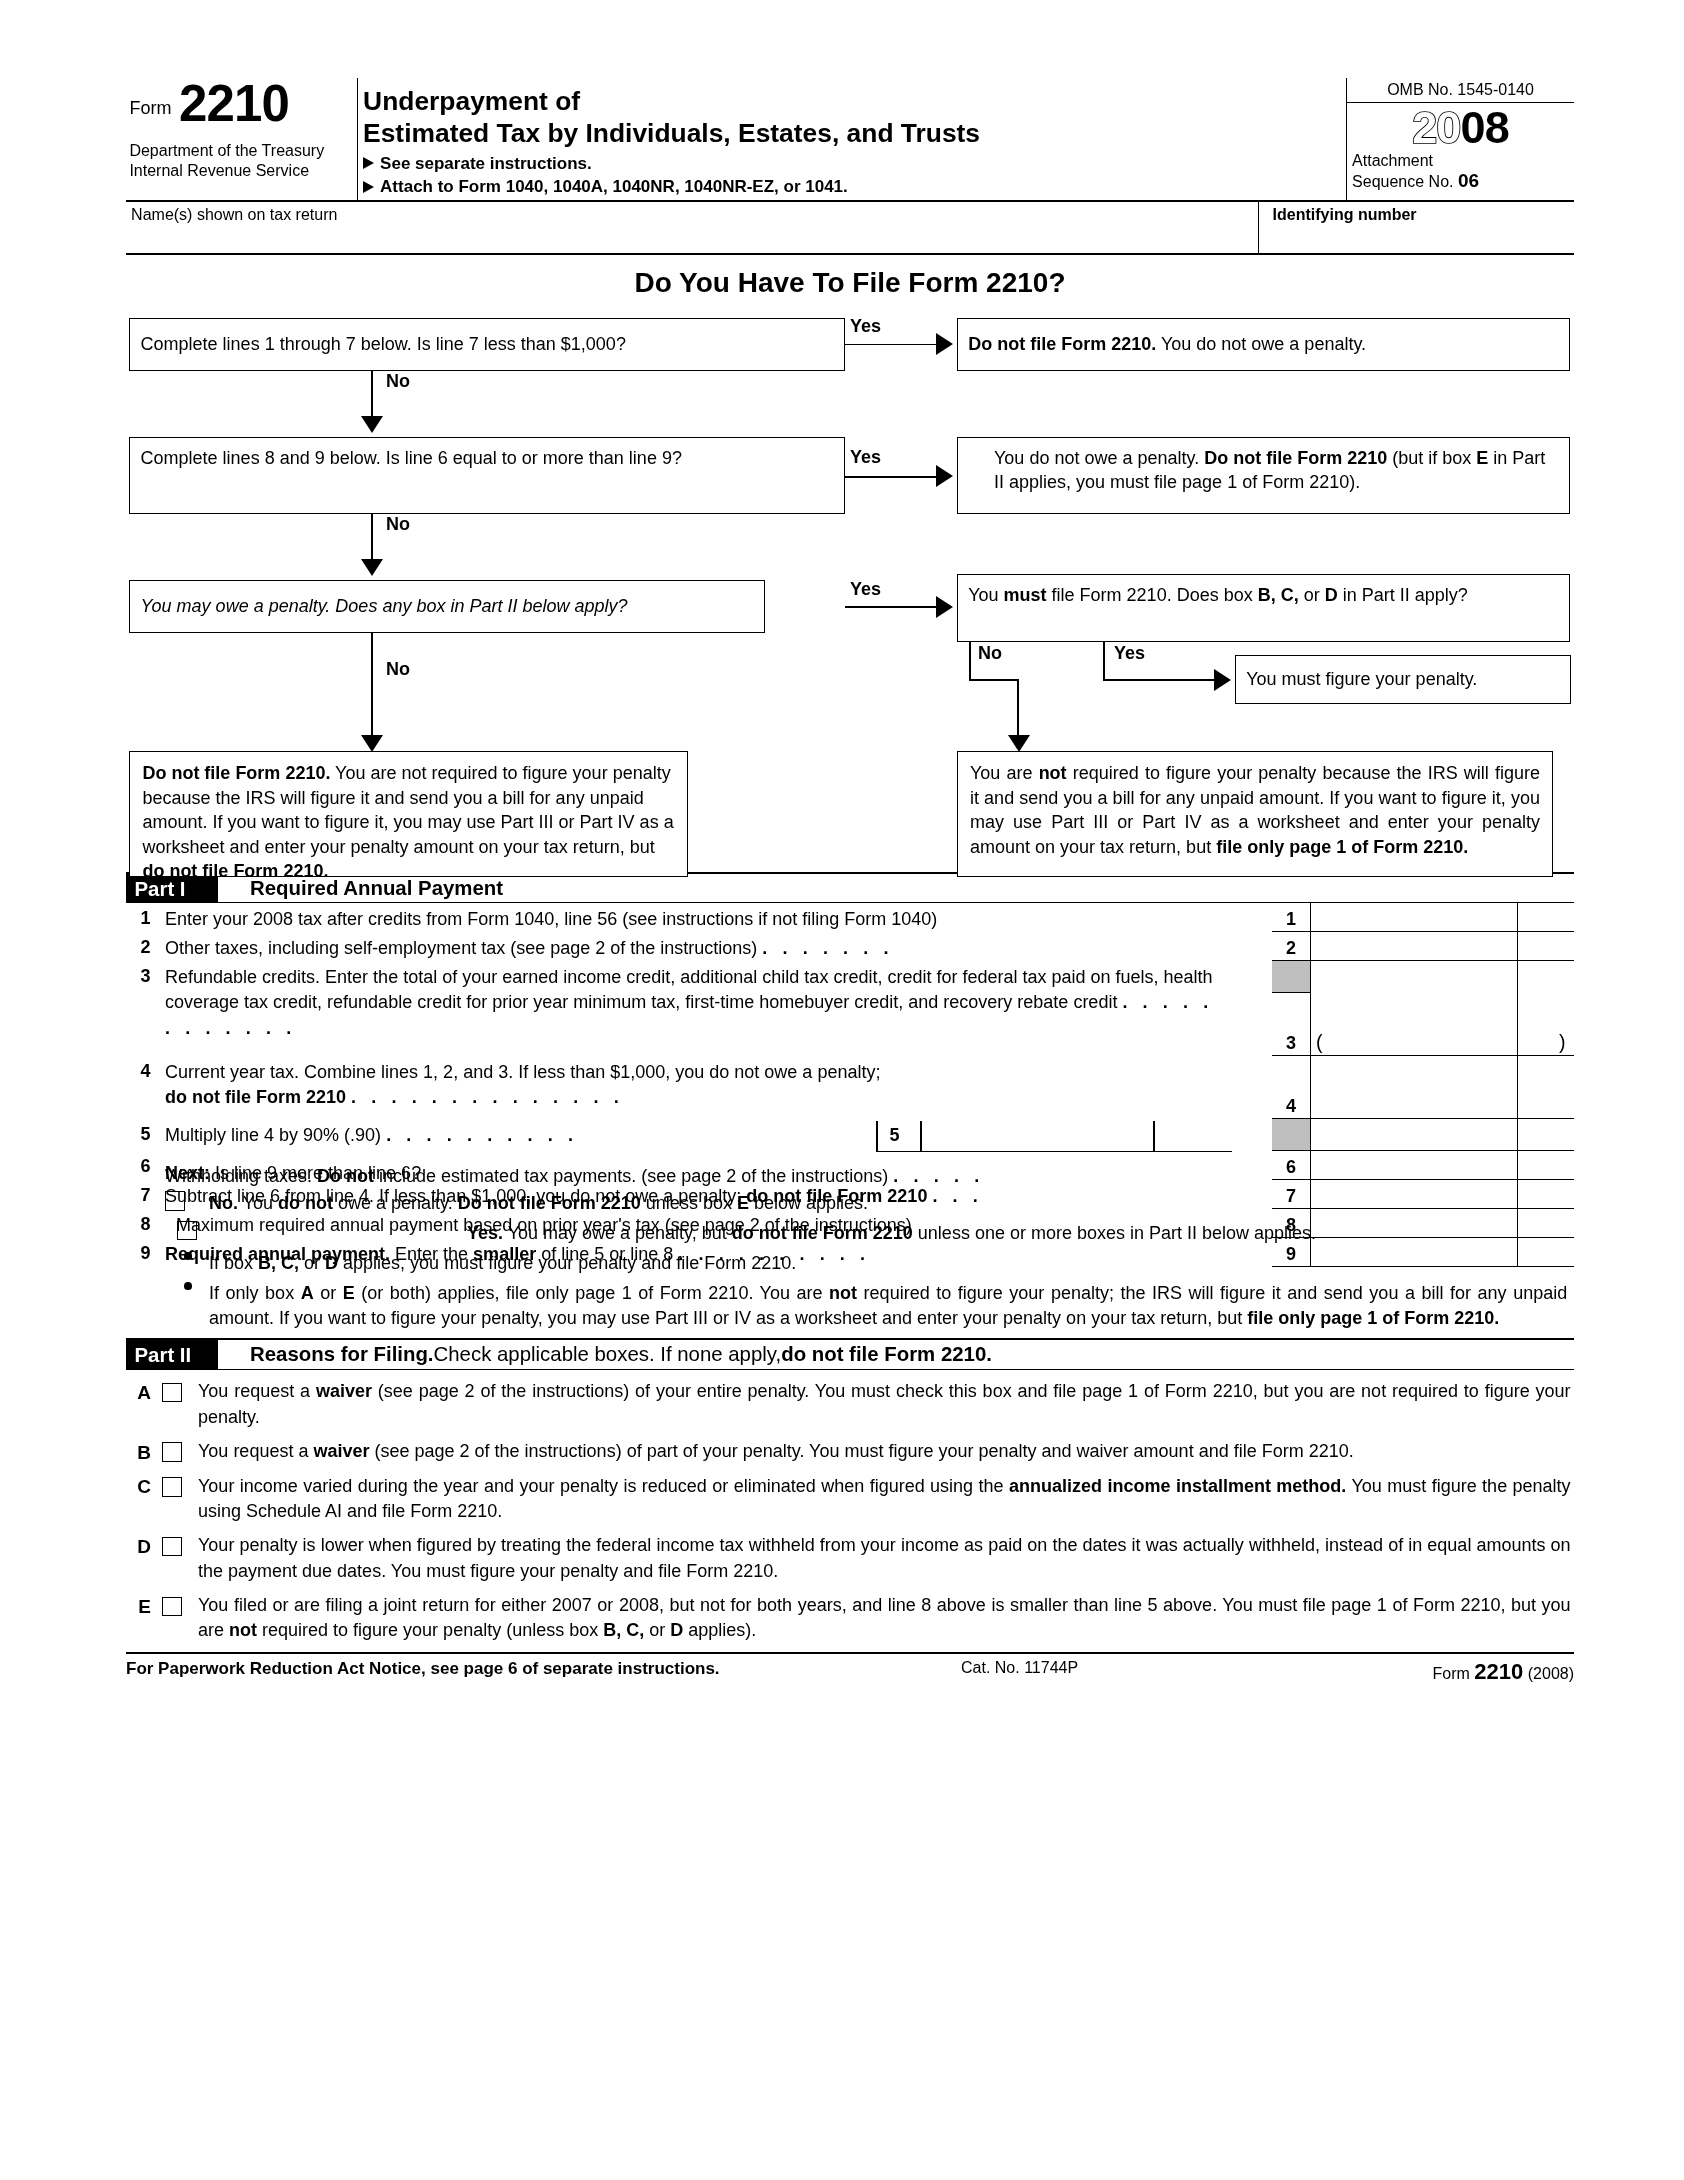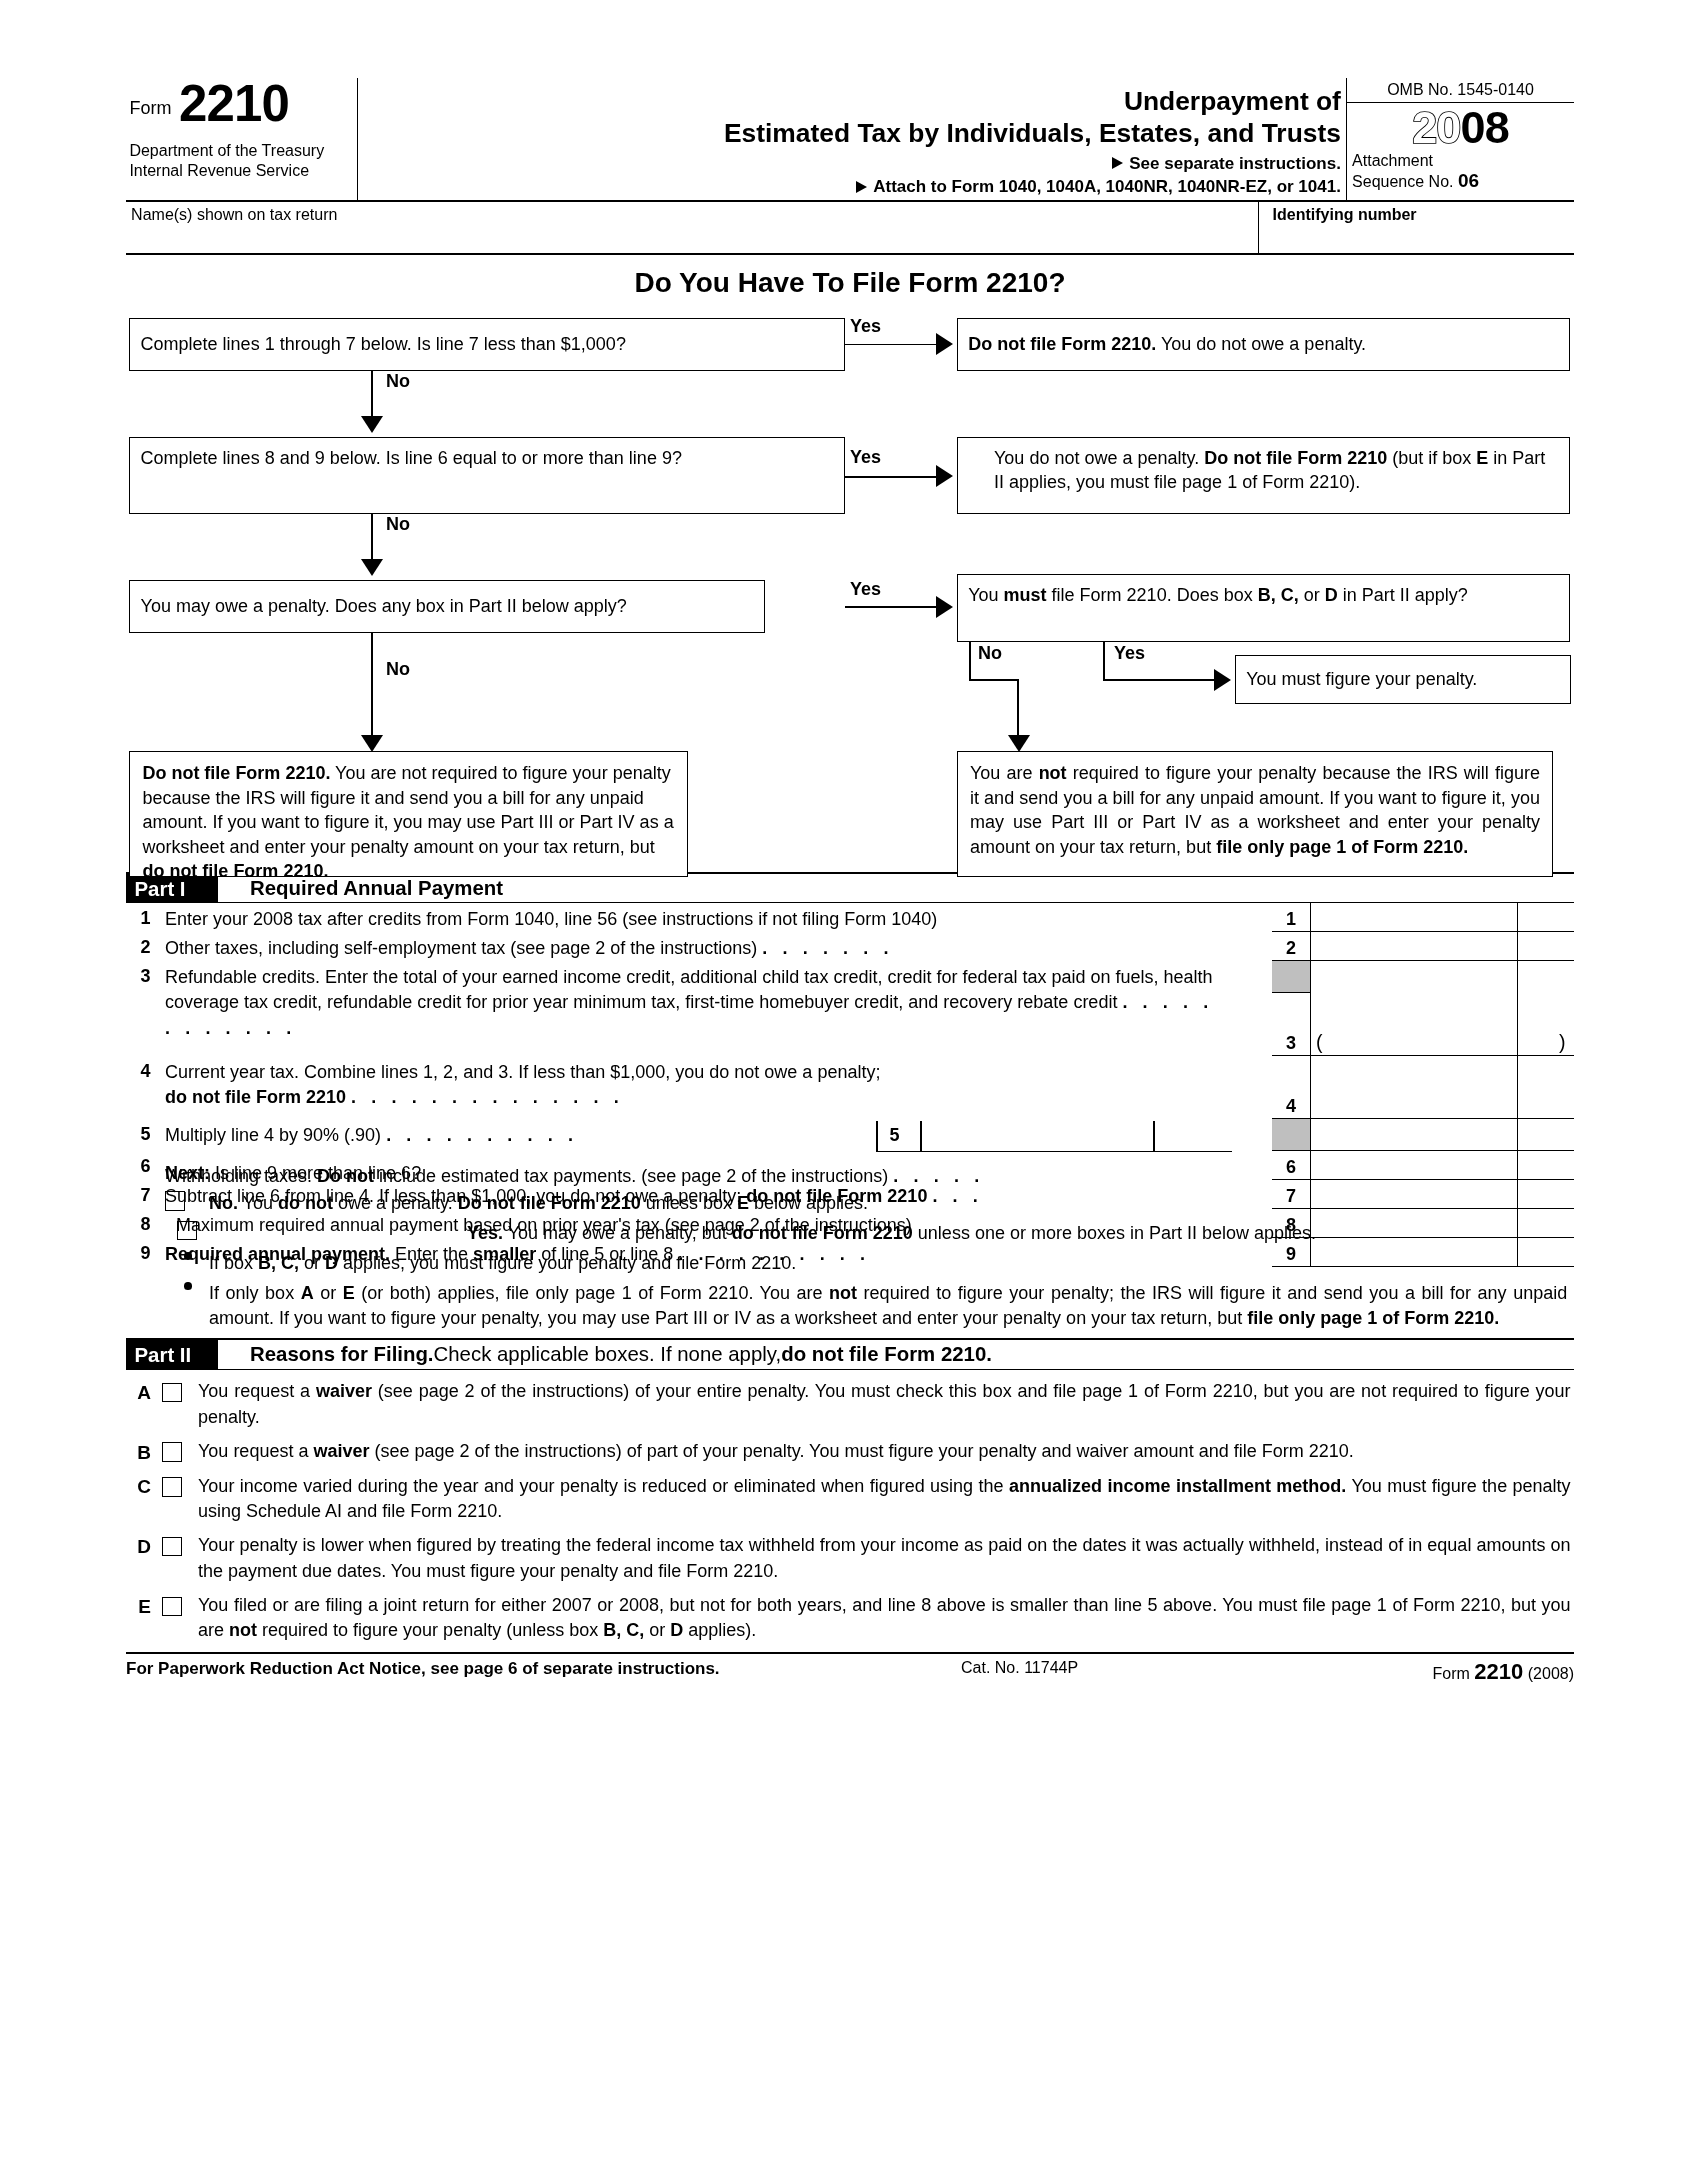--- a/index.html
+++ b/index.html
@@ -15,21 +15,21 @@
   .sheet { position:absolute; left:126px; top:78px; width:1448px; }
 
   
   .hdr { display:flex; border-bottom:2.6px solid #000; }
   .hdr-left { width:232px; border-right:1.7px solid #000; padding:3.4px 0 5.1px 0; }
   .hdr-formline { display:flex; align-items:flex-end; gap:7.7px; padding-left:3.4px; }
   .hdr-formword { font-size:18px; padding-bottom:9.4px; }
   .hdr-formnum { font-size:51px; font-weight:bold; line-height:0.92; letter-spacing:-0.9px; }
   .hdr-dept { font-size:16px; line-height:1.22; padding-left:3.4px; margin-top:12.8px; }
 
-  .hdr-mid { flex:1; text-align:right; padding:6.8px 5.1px 3.4px 5.1px; }
+  .hdr-mid { flex:1; text-align:left; padding:6.8px 5.1px 3.4px 5.1px; }
   .hdr-title1 { font-size:26.4px; font-weight:bold; line-height:1.22; }
   .hdr-title2 { font-size:26.4px; font-weight:bold; line-height:1.22; }
   .hdr-sub { font-size:17px; font-weight:bold; margin-top:4.3px; }
   .hdr-sub2 { font-size:17px; font-weight:bold; margin-top:3.4px; }
   .tri { display:inline-block; width:0; height:0; border-left:11px solid #000;
          border-top:6.8px solid transparent; border-bottom:6.8px solid transparent;
          vertical-align:-0.9px; margin-right:6px; }
 
   .hdr-right { width:228px; border-left:1.7px solid #000; padding:0; }
   .omb { font-size:16px; text-align:center; padding:3.4px 0 2.6px 0; border-bottom:1.7px solid #000; }
@@ -193,21 +193,21 @@
     <div class="lbl" style="left:724px; top:129px;">Yes</div>
 
     <div class="fbox" style="left:831px; top:119px; width:613px; height:77px;padding-left:36px;">
       <span><span>You do not owe a penalty. </span><b>Do not file Form 2210</b><span> (but if box </span><b>E</b><span> in Part II applies, you must file page 1 of Form 2210).</span></span>
     </div>
 
     <div class="vline" style="left:245px; top:196px; height:48px;"></div>
     <div class="arrdown" style="left:235px; top:241px;"></div>
     <div class="lbl" style="left:260px; top:196px;">No</div>
 
-    <div class="fbox center" style="left:3.4px; top:262px; width:636px; height:53px;">
+    <div class="fbox center" style="left:3.4px; top:262px; width:636px; height:53px;font-style:italic;">
       <span>You may owe a penalty. Does any box in Part II below apply?</span>
     </div>
     <div class="hline" style="left:719px; top:288px; width:91px;"></div>
     <div class="arrright" style="left:810px; top:278px;"></div>
     <div class="lbl" style="left:724px; top:261px;">Yes</div>
 
     <div class="fbox" style="left:831px; top:256px; width:613px; height:68px;">
       <span><span>You </span><b>must</b><span> file Form 2210. Does box </span><b>B, C,</b><span> or </span><b>D</b><span> in Part II apply?</span></span>
     </div>
 

